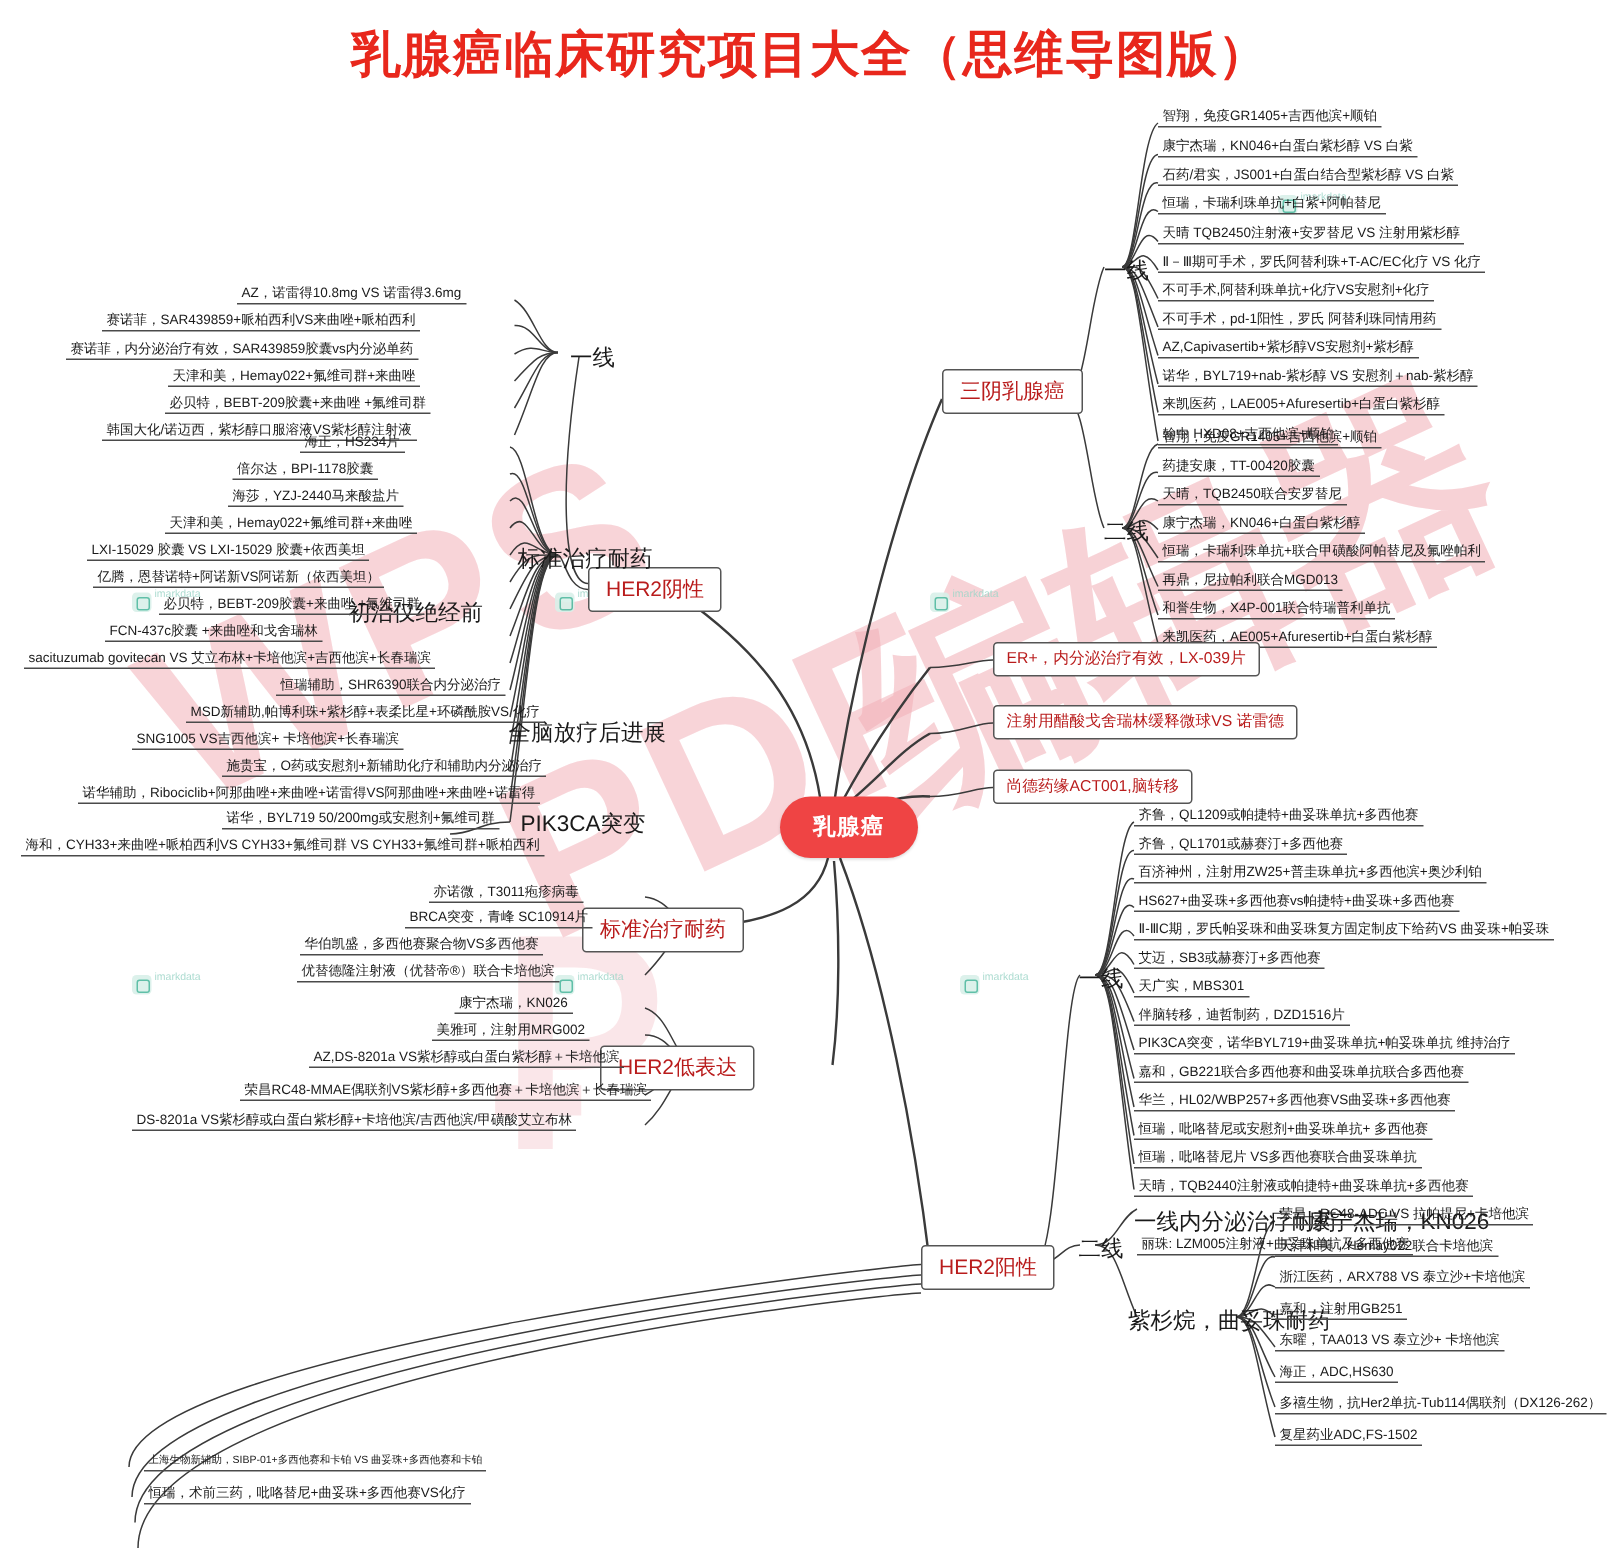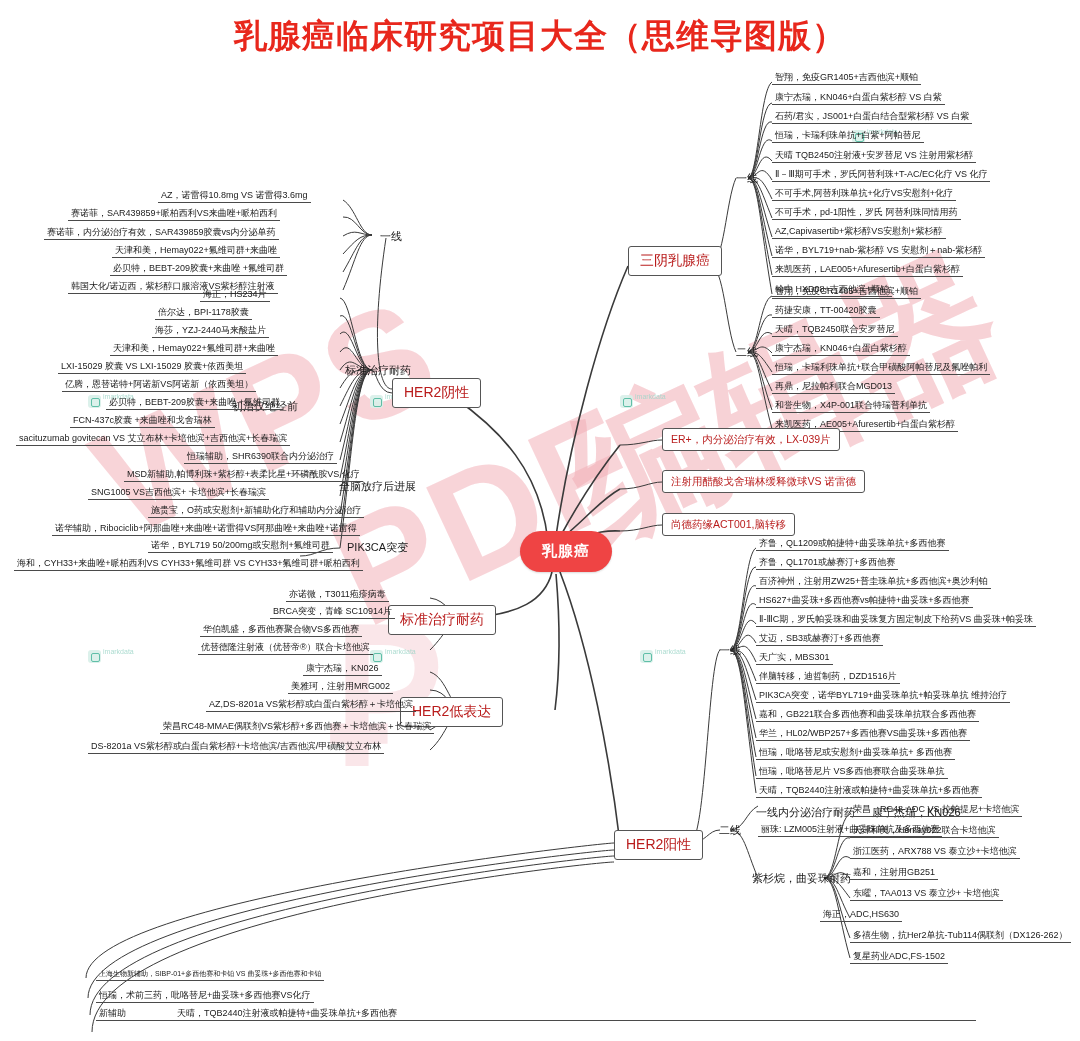--- a/index.html
+++ b/index.html
@@ -50,21 +50,21 @@
   .boxed{
     border:1px solid #555;border-radius:3px;padding:5px 11px;background:#fff;
     font-size:14px;color:#b91c1c;
   }
   .boxed.sm{font-size:10.5px;padding:4px 8px;}
   .center{
     position:absolute;z-index:6;background:#ef4444;color:#fff;border-radius:26px;
     padding:11px 22px;font-size:15px;font-weight:bold;letter-spacing:1px;
     box-shadow:0 1px 2px rgba(0,0,0,.15);
   }
-  .branchlbl{position:absolute;z-index:4;font-size:11px;color:#1a1a1a;white-space:nowrap;}
+  .branchlbl{position:absolute;z-index:4;font-size:15px;color:#1a1a1a;white-space:nowrap;}
 </style>
 </head>
 <body>
 
 <div id="stage">
 
   <div class="wm-layer">
     <div class="wm-big wm-wps">WPS</div>
     <div class="wm-big wm-wps" style="left:330px;top:430px;">PDF</div>
     <div class="wm-big wm-cn">编辑器</div>
@@ -301,25 +301,20 @@
   <div class="branchlbl" style="left:756px;top:805px;">一线内分泌治疗耐药</div>
   <div class="branchlbl" style="left:872px;top:805px;">康宁杰瑞，KN026</div>
 
   <div class="node leaf" style="left:758px;top:824px;">丽珠: LZM005注射液+曲妥珠单抗及多西他赛</div>
 
   <div class="node leaf" style="left:850px;top:804px;">荣昌，RC48-ADC VS  拉帕提尼+卡培他滨</div>
   <div class="node leaf" style="left:850px;top:825px;">天津和美，Hemay022联合卡培他滨</div>
   <div class="node leaf" style="left:850px;top:846px;">浙江医药，ARX788 VS 泰立沙+卡培他滨</div>
   <div class="node leaf" style="left:850px;top:867px;">嘉和，注射用GB251</div>
   <div class="node leaf" style="left:850px;top:888px;">东曜，TAA013 VS 泰立沙+ 卡培他滨</div>
-  <div class="node leaf" style="left:820px;top:909px;">海正，ADC,HS630</div>
+  <div class="node leaf" style="left:850px;top:909px;">海正，ADC,HS630</div>
   <div class="node leaf" style="left:850px;top:930px;">多禧生物，抗Her2单抗-Tub114偶联剂（DX126-262）</div>
   <div class="node leaf" style="left:850px;top:951px;">复星药业ADC,FS-1502</div>
 
   <div class="node leaf tiny" style="left:96px;top:970px;">上海生物新辅助，SIBP-01+多西他赛和卡铂 VS 曲妥珠+多西他赛和卡铂</div>
   <div class="node leaf" style="left:96px;top:990px;">恒瑞，术前三药，吡咯替尼+曲妥珠+多西他赛VS化疗</div>
-  <div class="node leaf" style="left:96px;top:1008px;width:880px;">
-    <span>新辅助</span>
-    <span style="display:inline-block;width:46px;"></span>
-    <span>天晴，TQB2440注射液或帕捷特+曲妥珠单抗+多西他赛</span>
-  </div>
 
 </div>
 
 </body></html>

